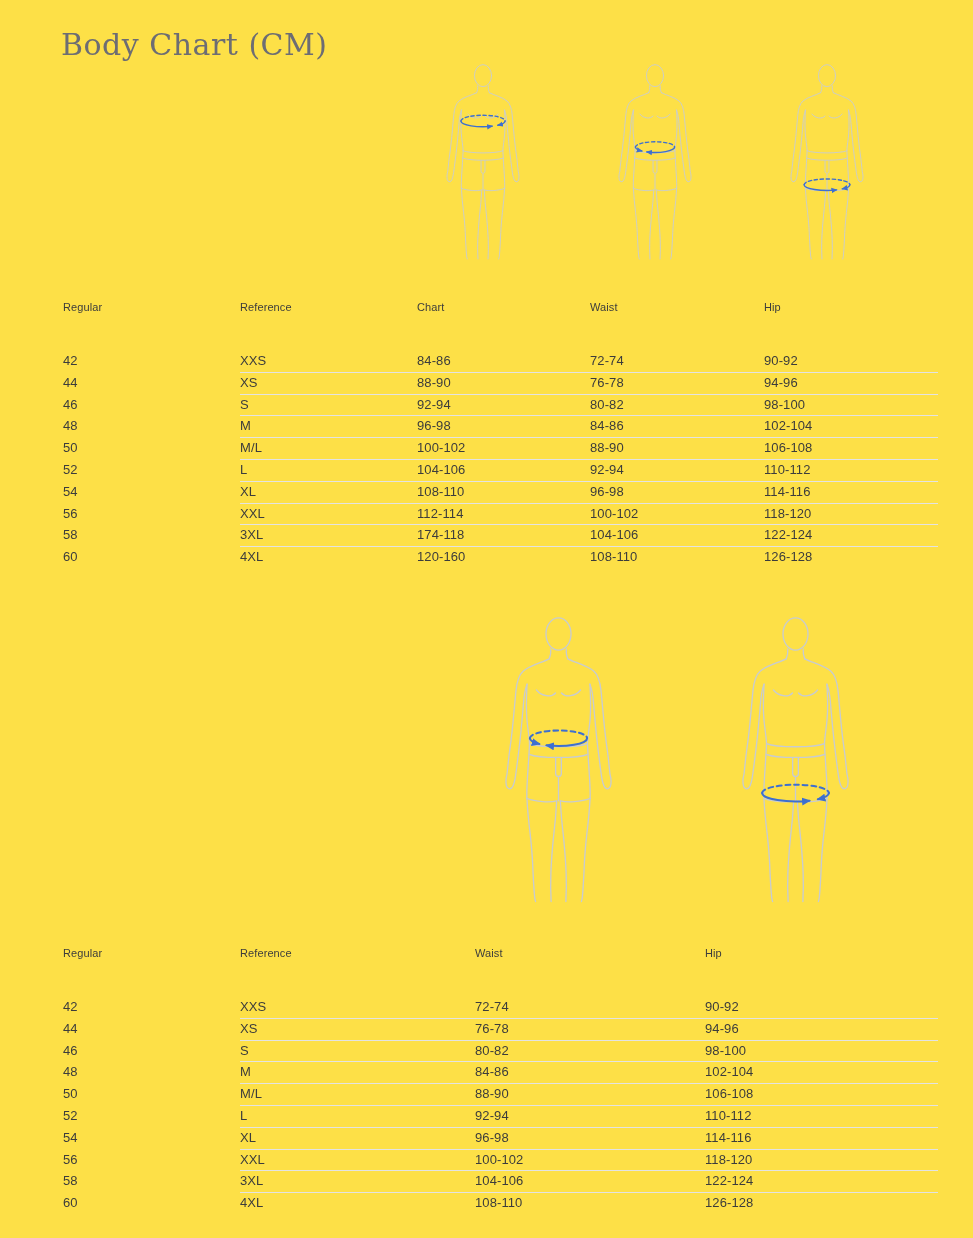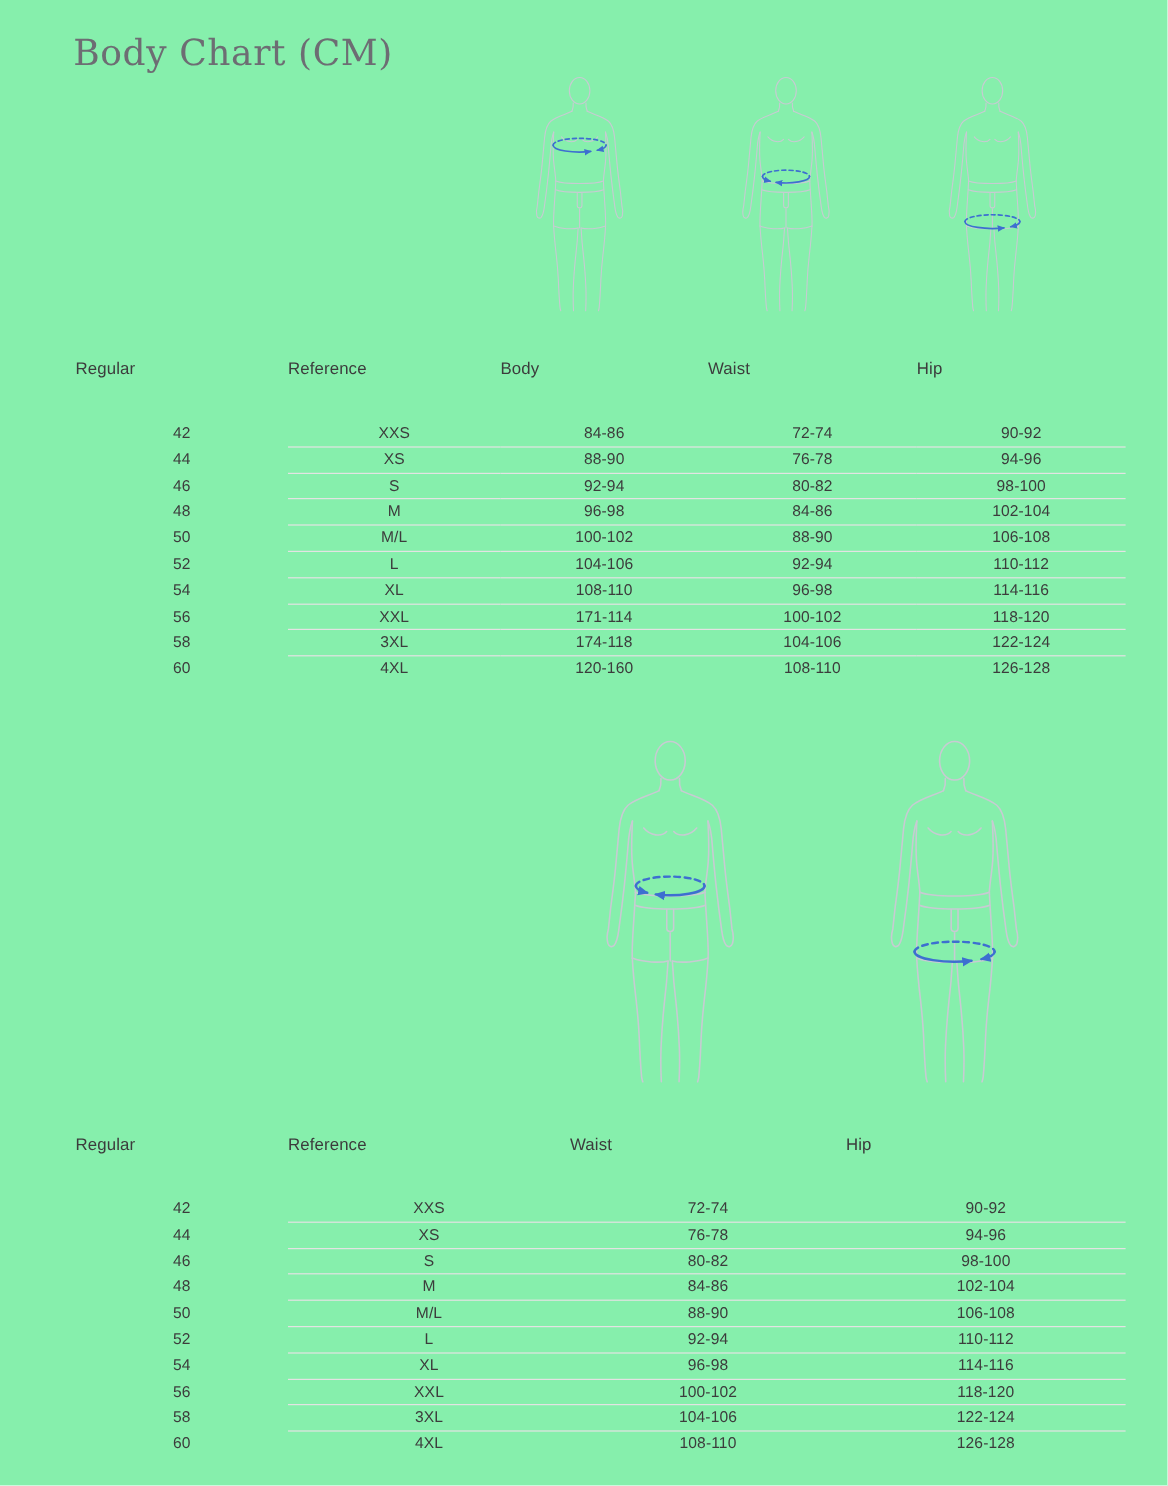--- a/index.html
+++ b/index.html
@@ -1,20 +1,20 @@
 <!DOCTYPE html>
 <html><head>
 <meta charset="utf-8">
 <style>
   * { margin:0; padding:0; box-sizing:border-box; }
   html,body { background:#ffffff; }
   .page {
     position:relative;
     width:973px; height:1238px;
-    background:#86efac;
+    background:#fde047;
     overflow:hidden;
     font-family:"Liberation Sans", sans-serif;
   }
 
   
   .page-title {
     position:absolute; left:61px; top:27px;
     font-family:"DejaVu Serif", serif;
     font-weight:400;
     font-size:30px;
@@ -37,24 +37,24 @@
   .measure path.dash { stroke-dasharray:4 3.2; }
 
   
   .size-table { position:absolute; left:63px; width:875px; color:#3c3c3c; }
   #table-top    { top:298px; --cols:177px 177px 173px 174px auto; }
   #table-bottom { top:944px; --cols:177px 235px 230px auto; }
 
   .thead, .tr { display:grid; grid-template-columns:var(--cols); }
   .thead { height:18px; margin-bottom:34px; }
   .th {
-    font-size:14px; line-height:18px; font-weight:400;
+    font-size:11px; line-height:18px; font-weight:400;
     color:#3c3c3c; letter-spacing:0.1px;
   }
-  .tr { height:21.8px;text-align:center; }
+  .tr { height:21.8px; }
   .td {
     font-size:13px; line-height:21.8px;
     color:#3c3c3c; letter-spacing:0.1px;
     white-space:nowrap;
   }
   .td.rule { border-bottom:1px solid #e3e3e3; }
 </style>
 </head>
 <body>
 
@@ -117,21 +117,21 @@
           <path class="solid" d="M 32 149 A 28 7 0 0 0 71.76 155.37" marker-end="url(#arrw)"></path>
           <path class="solid" d="M 88 149 A 28 7 0 0 1 78.76 154.18" marker-end="url(#arrw)"></path>
         </g>
       </svg>
     </div>
 
   <section id="table-top" class="size-table">
     <div class="thead">
         <div class="th">Regular</div>
         <div class="th">Reference</div>
-        <div class="th">Body</div>
+        <div class="th">Chart</div>
         <div class="th">Waist</div>
         <div class="th">Hip</div>
       </div>
     <div class="tbody">
         <div class="tr">
           <div class="td">42</div>
           <div class="td rule">XXS</div>
           <div class="td rule">84-86</div>
           <div class="td rule">72-74</div>
           <div class="td rule">90-92</div>
@@ -174,21 +174,21 @@
         <div class="tr">
           <div class="td">54</div>
           <div class="td rule">XL</div>
           <div class="td rule">108-110</div>
           <div class="td rule">96-98</div>
           <div class="td rule">114-116</div>
         </div>
         <div class="tr">
           <div class="td">56</div>
           <div class="td rule">XXL</div>
-          <div class="td rule">171-114</div>
+          <div class="td rule">112-114</div>
           <div class="td rule">100-102</div>
           <div class="td rule">118-120</div>
         </div>
         <div class="tr">
           <div class="td">58</div>
           <div class="td rule">3XL</div>
           <div class="td rule">174-118</div>
           <div class="td rule">104-106</div>
           <div class="td rule">122-124</div>
         </div>

